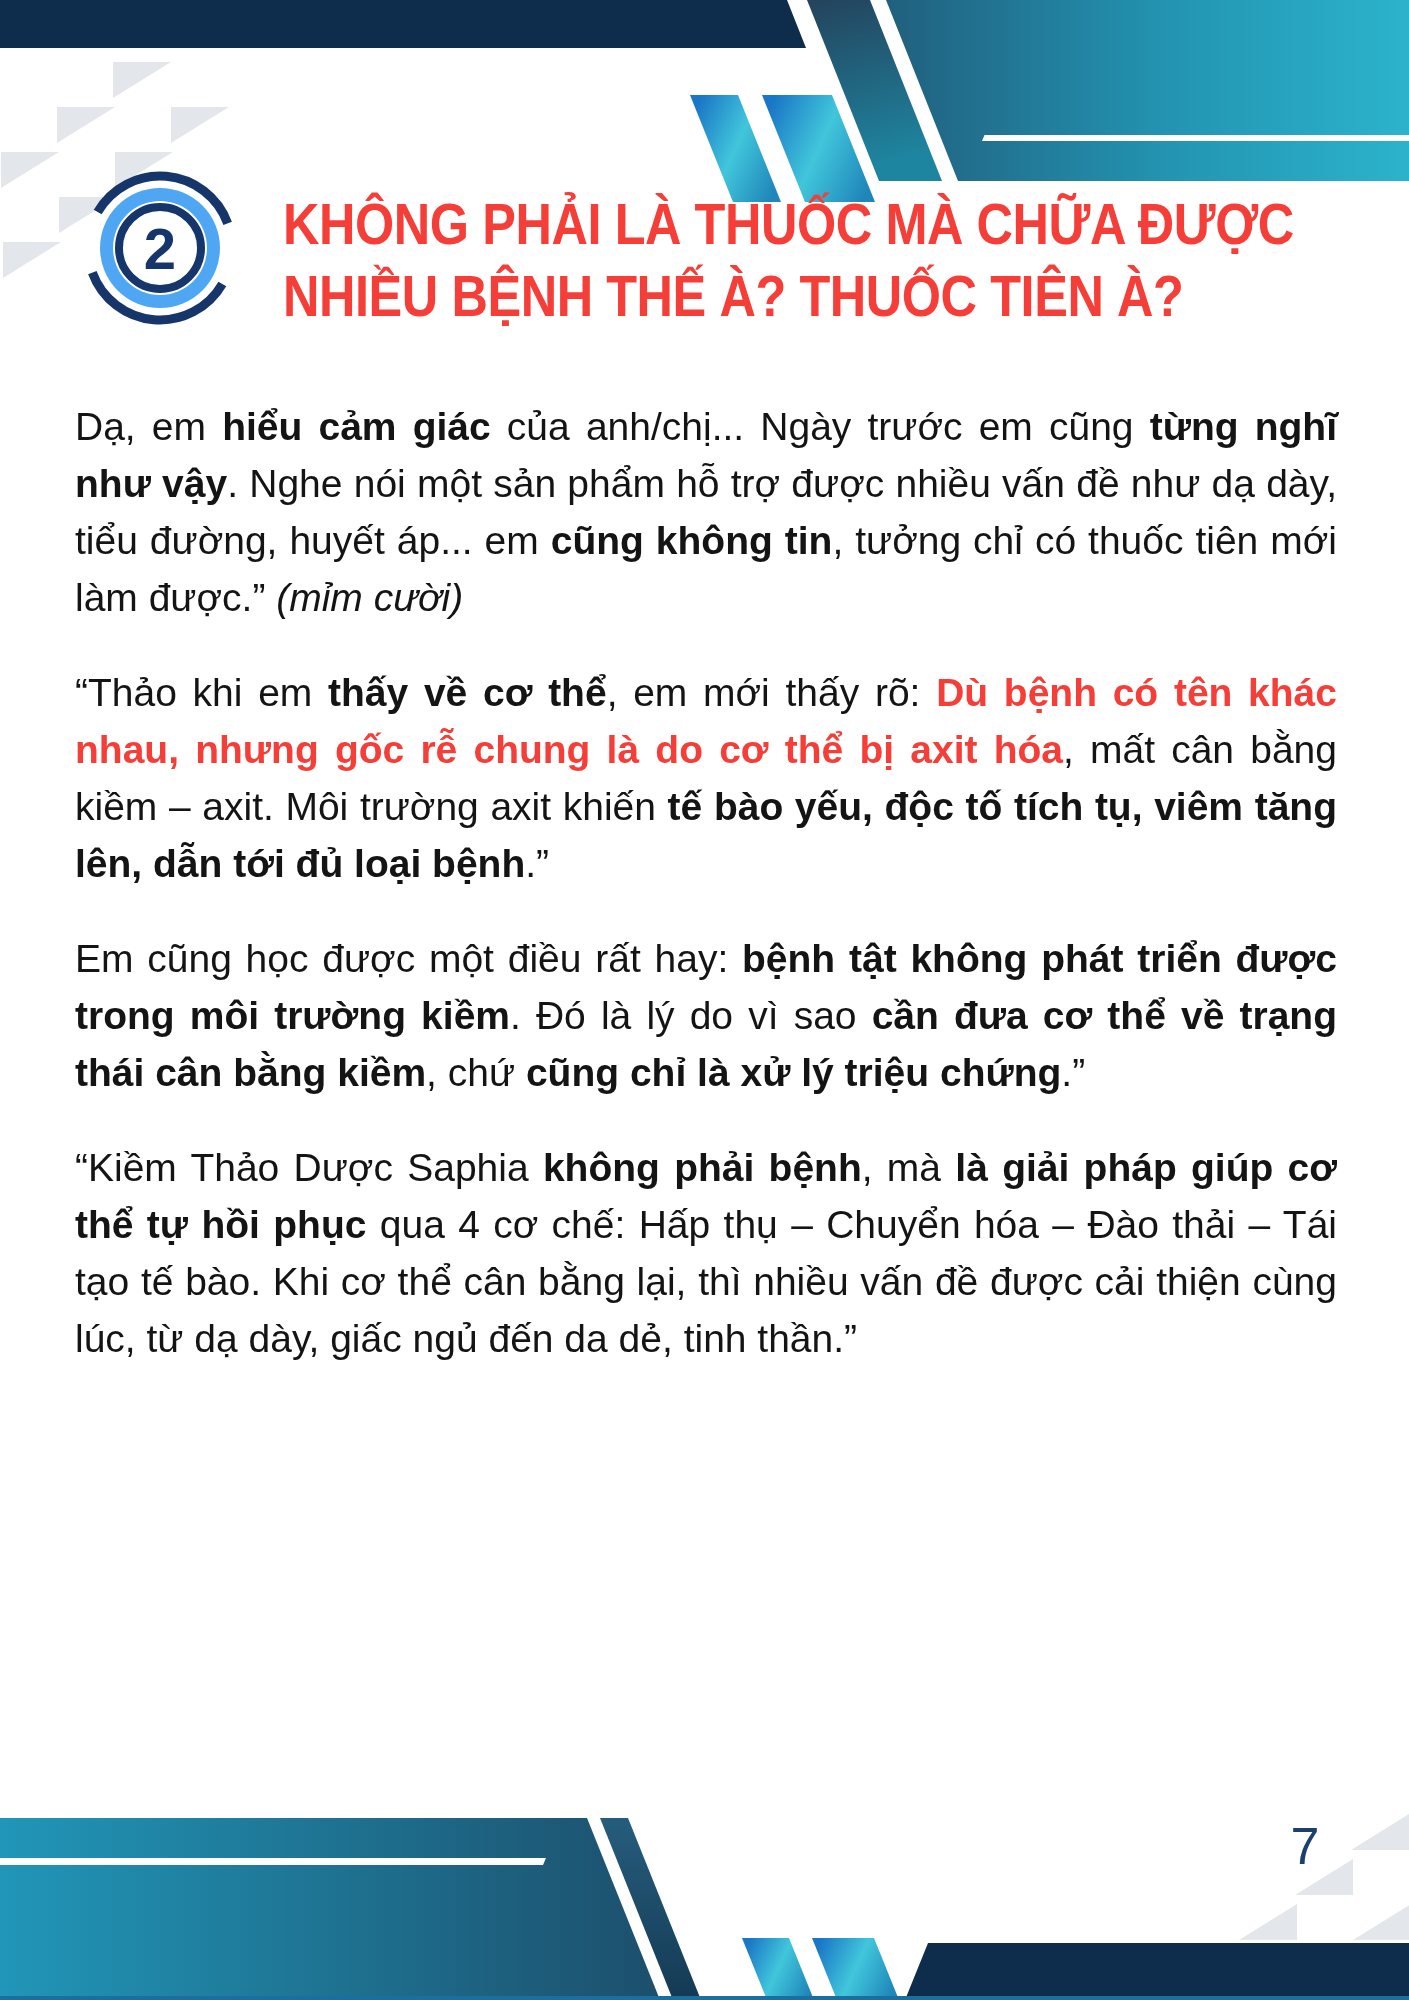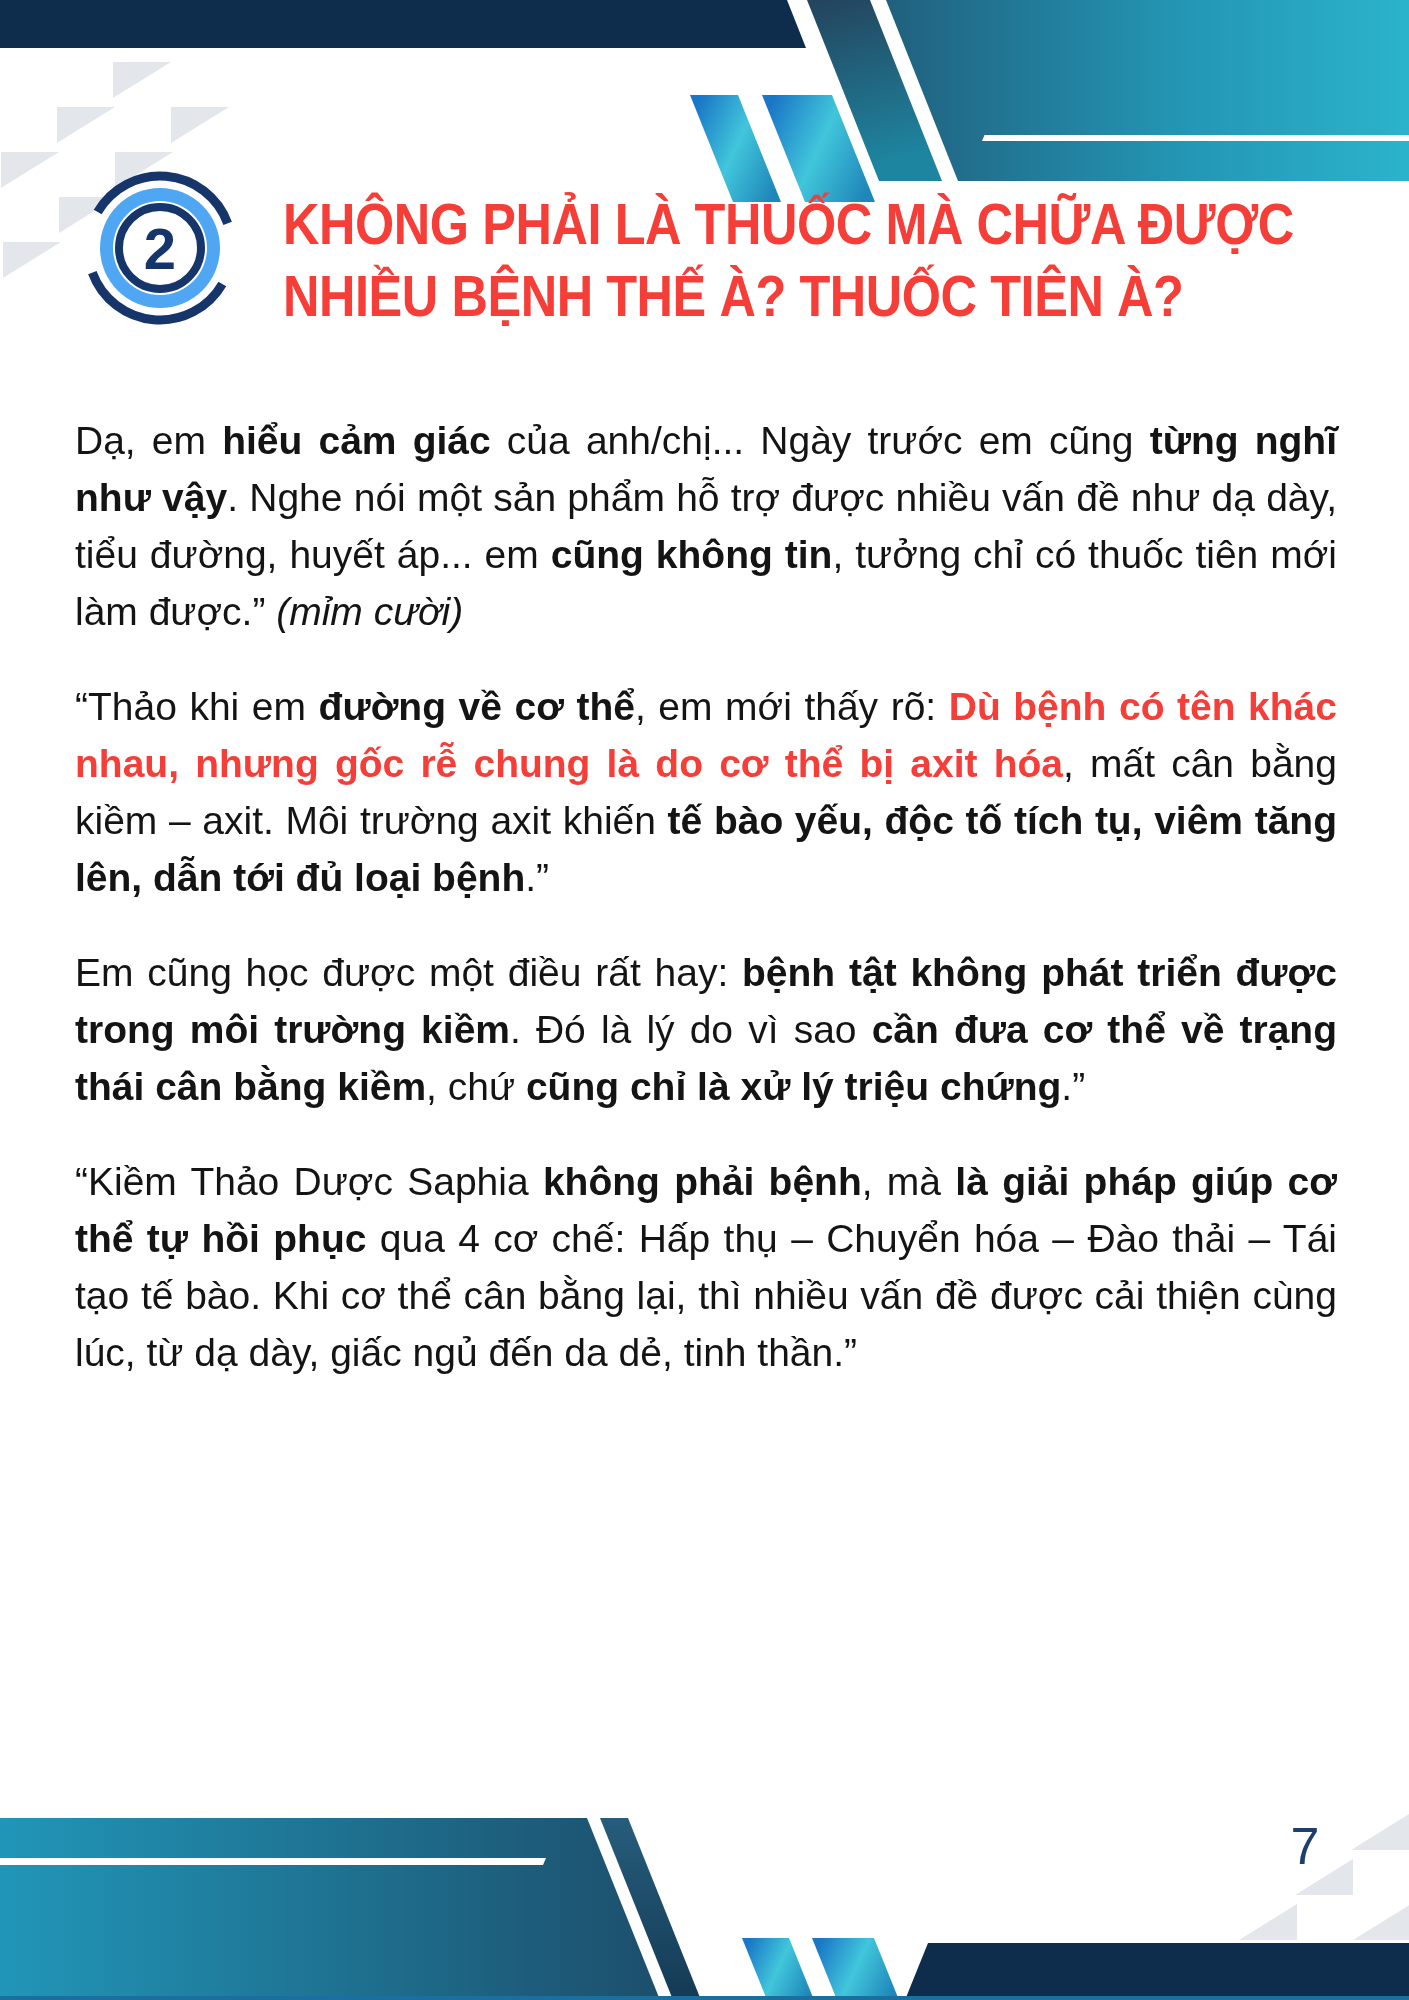--- a/index.html
+++ b/index.html
@@ -37,21 +37,21 @@
     font-size:58px;font-weight:bold;color:var(--badge-navy);}
 
   
   .title{left:283px;top:188px;color:var(--red);font-weight:bold;
     font-size:58px;line-height:72px;letter-spacing:-0.5px;
     transform:scaleX(0.87);transform-origin:left top;white-space:nowrap;}
 
   
   .body-text{left:75px;top:396px;width:1262px;
     font-size:39px;line-height:57px;color:var(--text);}
-  .body-text p{margin:16px 0 38px 0;text-align:justify;}
+  .body-text p{margin:2px 0 38px 0;text-align:justify;}
   .body-text .b{font-weight:bold;}
   .body-text .r{color:var(--red);}
   .body-text .i{font-style:italic;}
 
   
   .footer-teal{left:0;top:1818px;width:660px;height:182px;
     background:linear-gradient(90deg,#2196b8 0%,#1c4f6c 100%);
     clip-path:polygon(0 0,587px 0,100% 100%,0 100%);}
   .footer-line{left:0;top:1858px;width:546px;height:7px;background:#fff;
     clip-path:polygon(0 0,100% 0,calc(100% - 3px) 100%,0 100%);}
@@ -99,21 +99,21 @@
     <span class="badge-num">2</span>
   </div>
 
   <div class="abs title">
     <div>KHÔNG PHẢI LÀ THUỐC MÀ CHỮA ĐƯỢC</div>
     <div>NHIỀU BỆNH THẾ À? THUỐC TIÊN À?</div>
   </div>
 
   <div class="abs body-text">
       <p><span>Dạ, em </span><span class="b">hiểu cảm giác</span><span> của anh/chị... Ngày trước em cũng </span><span class="b">từng nghĩ như vậy</span><span>. Nghe nói một sản phẩm hỗ trợ được nhiều vấn đề như dạ dày, tiểu đường, huyết áp... em </span><span class="b">cũng không tin</span><span>, tưởng chỉ có thuốc tiên mới làm được.” </span><span class="i">(mỉm cười)</span></p>
-      <p><span>“Thảo khi em </span><span class="b">đường về cơ thể</span><span>, em mới thấy rõ: </span><span class="b r">Dù bệnh có tên khác nhau, nhưng gốc rễ chung là do cơ thể bị axit hóa</span><span>, mất cân bằng kiềm – axit. Môi trường axit khiến </span><span class="b">tế bào yếu, độc tố tích tụ, viêm tăng lên, dẫn tới đủ loại bệnh</span><span>.”</span></p>
+      <p><span>“Thảo khi em </span><span class="b">thấy về cơ thể</span><span>, em mới thấy rõ: </span><span class="b r">Dù bệnh có tên khác nhau, nhưng gốc rễ chung là do cơ thể bị axit hóa</span><span>, mất cân bằng kiềm – axit. Môi trường axit khiến </span><span class="b">tế bào yếu, độc tố tích tụ, viêm tăng lên, dẫn tới đủ loại bệnh</span><span>.”</span></p>
       <p><span>Em cũng học được một điều rất hay: </span><span class="b">bệnh tật không phát triển được trong môi trường kiềm</span><span>. Đó là lý do vì sao </span><span class="b">cần đưa cơ thể về trạng thái cân bằng kiềm</span><span>, chứ </span><span class="b">cũng chỉ là xử lý triệu chứng</span><span>.”</span></p>
       <p><span>“Kiềm Thảo Dược Saphia </span><span class="b">không phải bệnh</span><span>, mà </span><span class="b">là giải pháp giúp cơ thể tự hồi phục</span><span> qua 4 cơ chế: Hấp thụ – Chuyển hóa – Đào thải – Tái tạo tế bào. Khi cơ thể cân bằng lại, thì nhiều vấn đề được cải thiện cùng lúc, từ dạ dày, giấc ngủ đến da dẻ, tinh thần.”</span></p>
     </div>
 
   <div class="abs footer-teal"></div>
   <div class="abs footer-line"></div>
   <div class="abs footer-sliver"></div>
   <div class="abs par par-f1"></div>
   <div class="abs par par-f2"></div>
 

